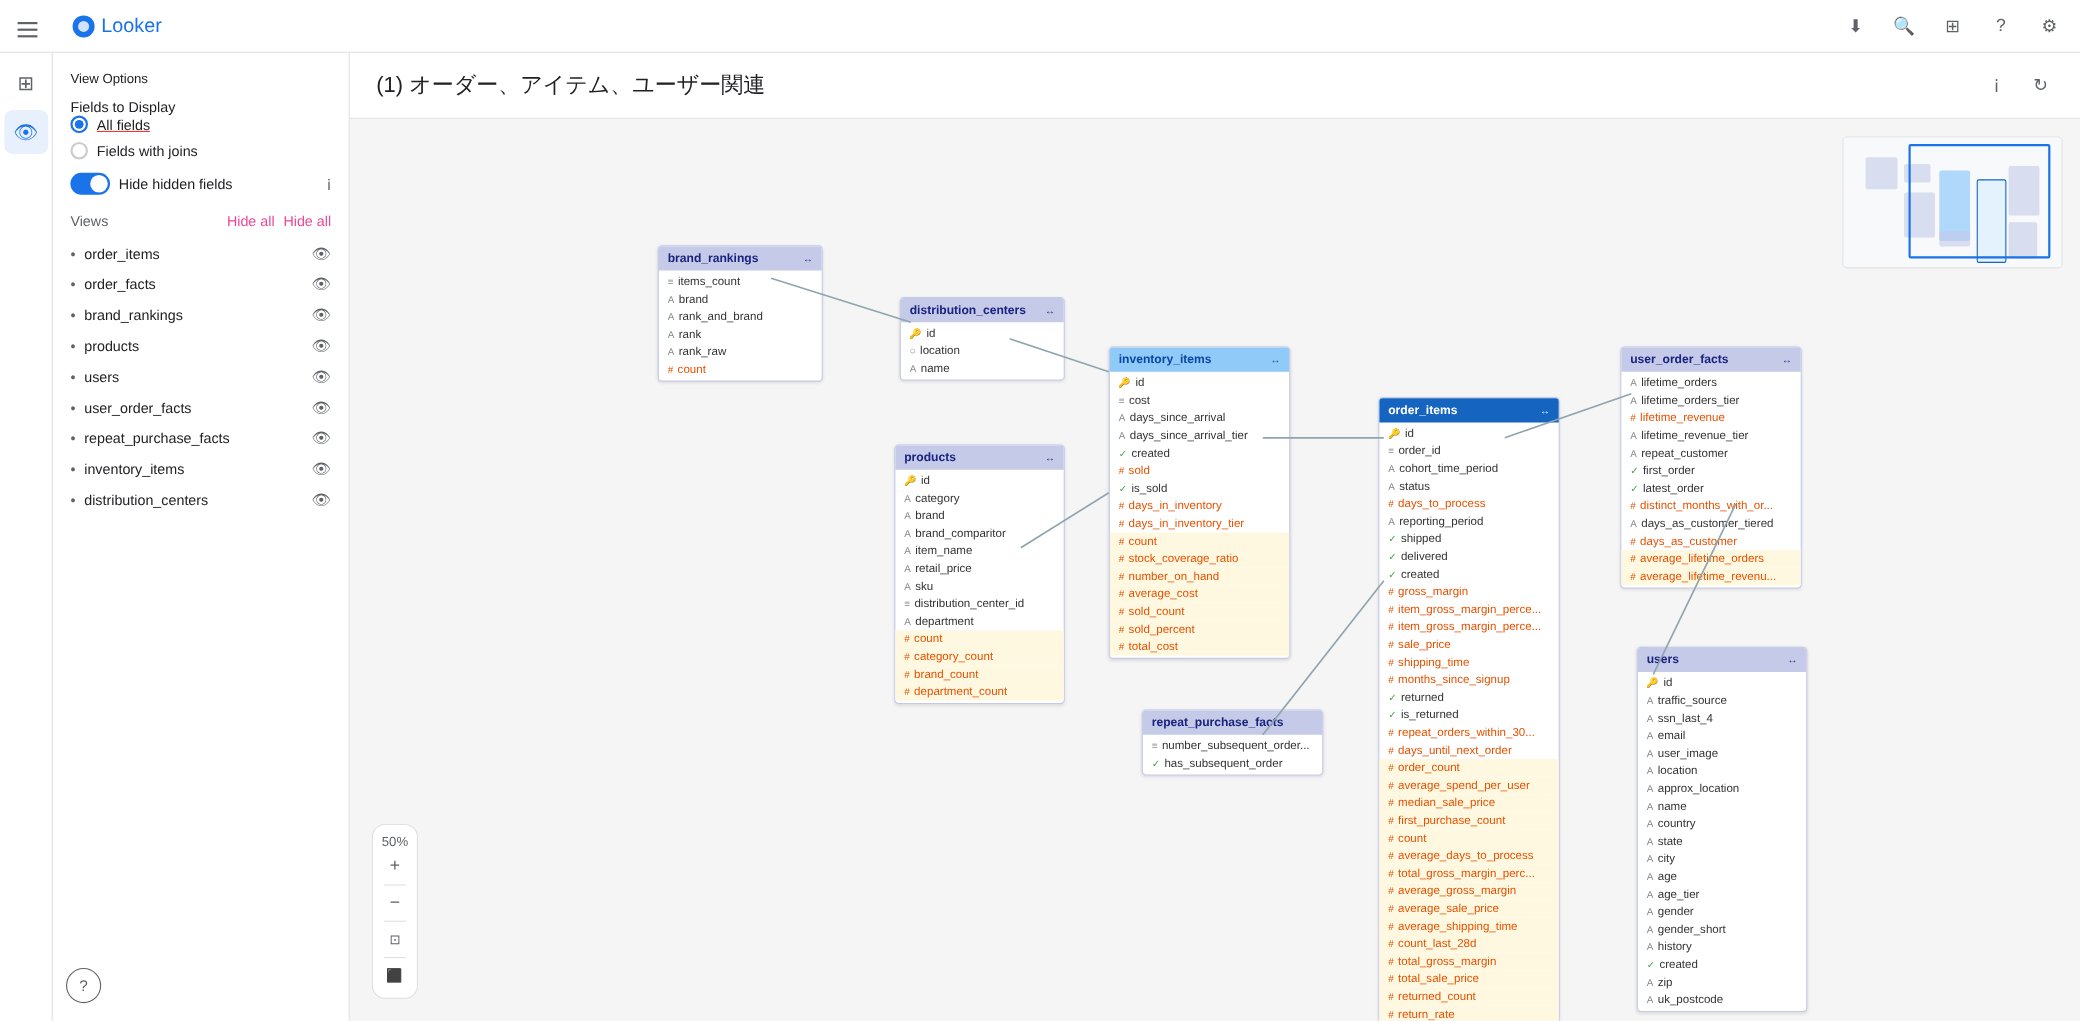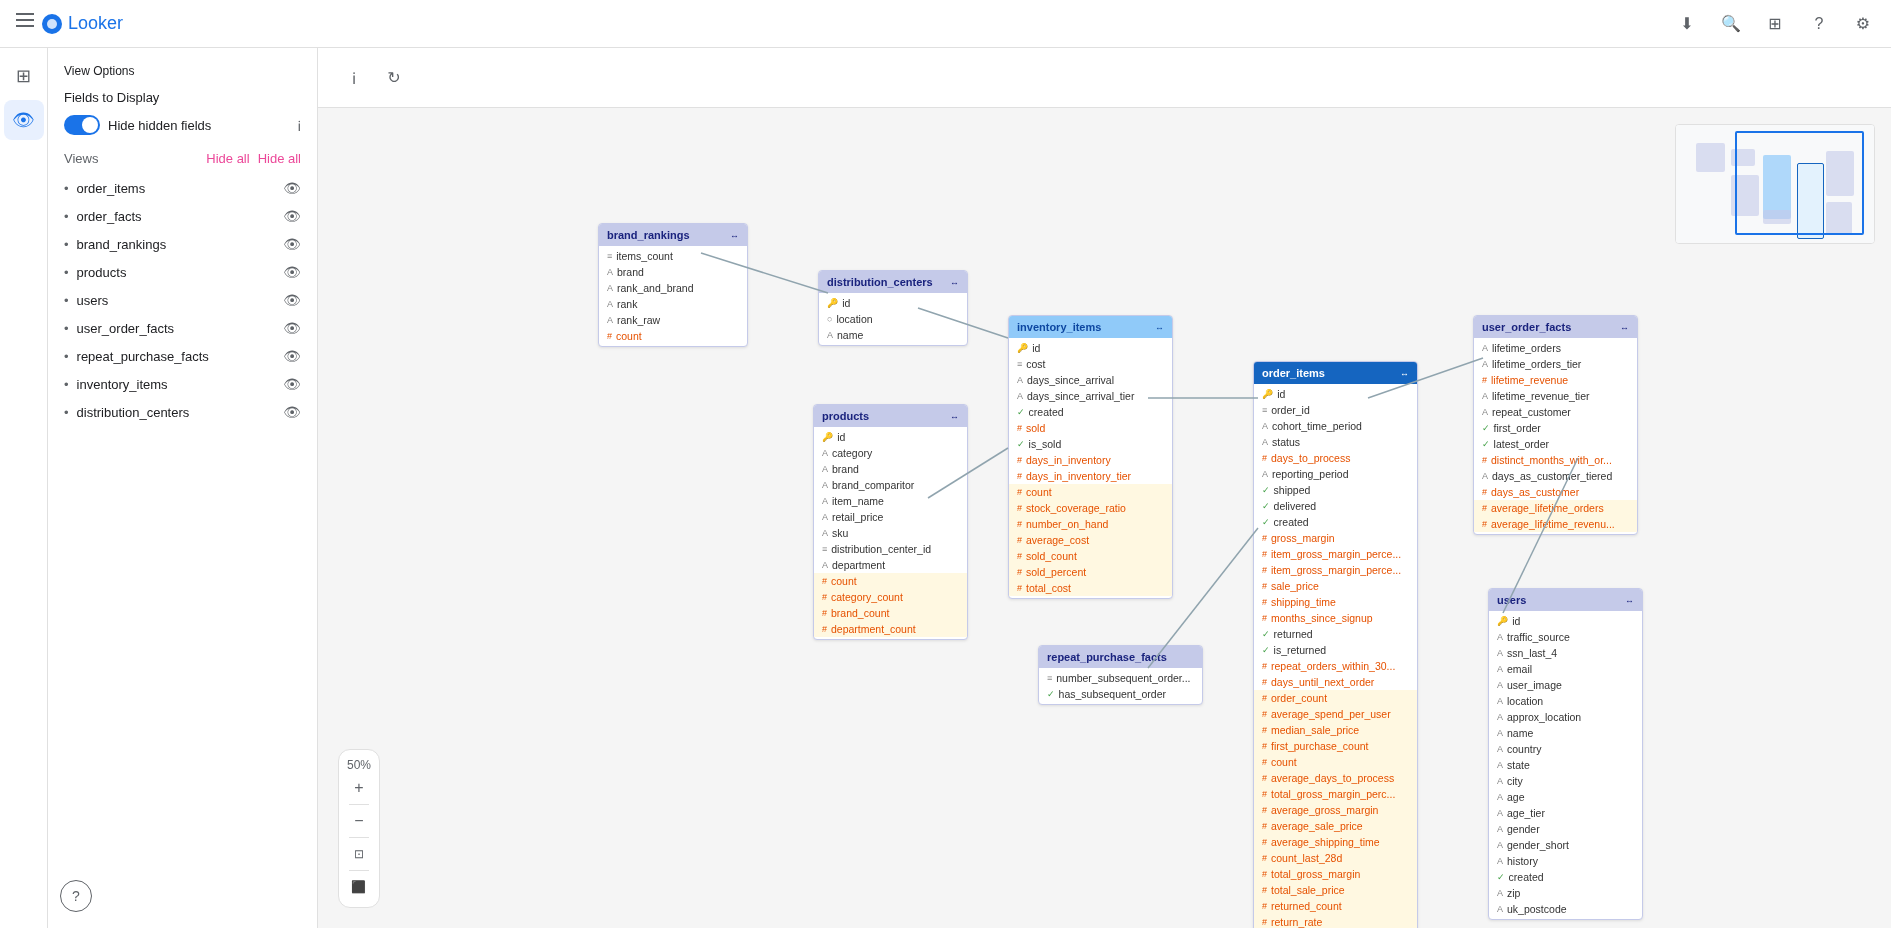--- a/index.html
+++ b/index.html
@@ -5,21 +5,21 @@
     * { margin: 0; padding: 0; box-sizing: border-box; }
     body { font-family: 'Google Sans', Arial, sans-serif; background: #f8f9fa; display: flex; height: 928px; width: 1891px; overflow: hidden; }
 
     
     .topbar {
       position: fixed; top: 0; left: 0; right: 0; height: 48px;
       background: #fff; border-bottom: 1px solid #e0e0e0;
       display: flex; align-items: center; padding: 0 16px; z-index: 100;
       justify-content: space-between;
     }
-    .topbar-left { display: flex; align-items: flex-start; gap: 8px; }
+    .topbar-left { display: flex; align-items: flex-end; gap: 32px; }
     .topbar-right { display: flex; align-items: center; gap: 20px; }
     .hamburger { cursor: pointer; display: flex; flex-direction: column; gap: 4px; }
     .hamburger span { width: 18px; height: 2px; background: #5f6368; display: block; }
     .logo { display: flex; align-items: center; gap: 6px; font-size: 18px; font-weight: 500; color: #1a73e8; }
     .logo-dot { width: 20px; height: 20px; background: #1a73e8; border-radius: 50%; display: flex; align-items: center; justify-content: center; }
     .topbar-icon { width: 24px; height: 24px; cursor: pointer; color: #5f6368; display: flex; align-items: center; justify-content: center; font-size: 16px; }
 
     
     .icon-rail {
       position: fixed; left: 0; top: 48px; bottom: 0; width: 48px;
@@ -32,21 +32,21 @@
     }
     .rail-icon.active { background: #e8f0fe; color: #1a73e8; }
 
     
     .sidebar {
       position: fixed; left: 48px; top: 48px; bottom: 0; width: 270px;
       background: #fff; border-right: 1px solid #e0e0e0;
       overflow-y: auto; z-index: 80; padding: 16px;
     }
     .sidebar-title { font-size: 12px; font-weight: 500; color: #202124; margin-bottom: 12px; }
-    .sidebar-section-title { font-size: 13px; font-weight: 500; color: #202124; margin-bottom: 10px; }
+    .sidebar-section-title { font-size: 13px; font-weight: 500; color: #202124; margin-bottom: 0; }
 
     .radio-group { margin-bottom: 12px; }
     .radio-item { display: flex; align-items: center; gap: 8px; margin-bottom: 8px; cursor: pointer; font-size: 13px; color: #202124; }
     .radio-circle {
       width: 16px; height: 16px; border-radius: 50%; border: 2px solid #ccc;
       display: flex; align-items: center; justify-content: center; flex-shrink: 0;
     }
     .radio-circle.selected { border-color: #1a73e8; }
     .radio-inner { width: 8px; height: 8px; border-radius: 50%; background: #1a73e8; }
 
@@ -176,20 +176,34 @@
 
 <div class="icon-rail">
   <div class="rail-icon">⊞</div>
   <div class="rail-icon active">👁</div>
 </div>
 
 <div class="sidebar">
   <div class="sidebar-title">View Options</div>
   <div class="sidebar-section-title">Fields to Display</div>
 
+  <div class="radio-group">
+    <div class="radio-item">
+      <div class="radio-circle selected">
+        <div class="radio-inner"></div>
+      </div>
+      <span>
+        <span style="text-decoration: underline; text-decoration-color: #e53935;">All fields</span>
+      </span>
+    </div>
+    <div class="radio-item">
+      <div class="radio-circle"></div>
+      <span>Fields with joins</span>
+    </div>
+  </div>
 
   <div class="toggle-row">
     <div class="toggle-switch">
       <div class="toggle-knob"></div>
     </div>
     <span class="toggle-label">Hide hidden fields</span>
     <span class="toggle-info">ℹ</span>
   </div>
 
   <div class="views-header">
@@ -245,20 +259,21 @@
       <span class="view-bullet">•</span>
       <span class="view-name">distribution_centers</span>
       <span class="view-eye">👁</span>
     </div>
   </div>
 </div>
 
 <div class="main" style="margin-left: 318px; margin-top: 48px; width: calc(1891px - 318px); height: calc(928px - 48px);">
 
   <div class="main-header">
+    <h1 class="main-title">(1) オーダー、アイテム、ユーザー関連</h1>
     <div class="main-header-icons">
       <div class="header-icon">ℹ</div>
       <div class="header-icon">↻</div>
     </div>
   </div>
 
   <div class="canvas">
 
     <svg class="connector-svg">
 

